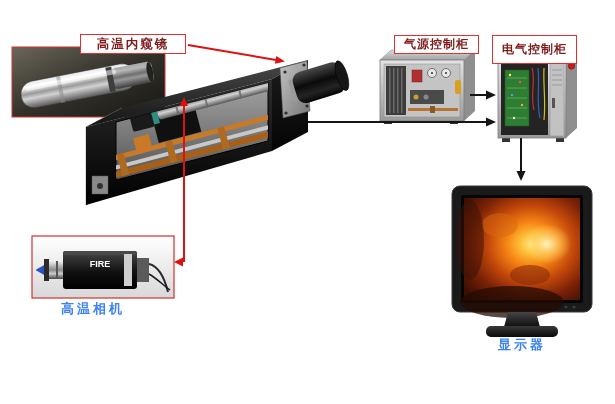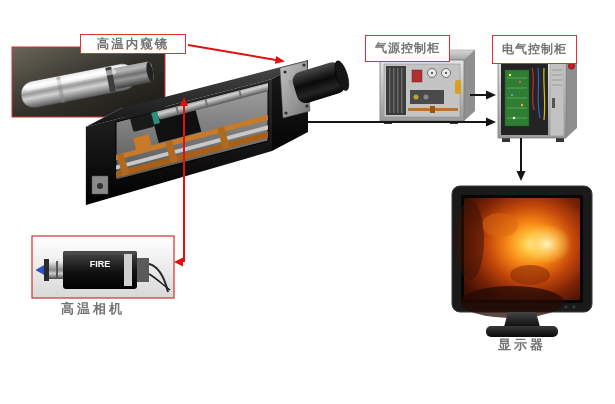--- a/index.html
+++ b/index.html
@@ -1,22 +1,22 @@
 <!DOCTYPE html>
 <html><head>
 <meta charset="utf-8">
 <style>
   html,body{margin:0;padding:0;background:#ffffff;}
   .canvas{position:relative;width:615px;height:404px;background:#ffffff;overflow:hidden;
           font-family:"Liberation Sans","DejaVu Sans",sans-serif;}
   .canvas svg{position:absolute;left:0;top:0;z-index:1;}
   .tag{position:absolute;display:flex;align-items:center;justify-content:center;
        background:#ffffff;border:1px solid #e03030;font-size:12.5px;font-weight:bold;
-       color:#737373;letter-spacing:2px;z-index:2;box-sizing:border-box;white-space:nowrap;}
-  .plain-label{position:absolute;font-size:13px;font-weight:bold;color:#737373;
+       color:#7f1d1d;letter-spacing:2px;z-index:2;box-sizing:border-box;white-space:nowrap;}
+  .plain-label{position:absolute;font-size:13px;font-weight:bold;color:#3b82f6;
        letter-spacing:3px;text-align:center;z-index:2;white-space:nowrap;}
   text{font-family:"Liberation Sans","DejaVu Sans",sans-serif;}
 </style>
 </head>
 <body>
 
 <div class="canvas">
 
 <svg width="615" height="404" viewBox="0 0 615 404">
   <defs>
@@ -270,17 +270,17 @@
     <line x1="308" y1="122" x2="487" y2="122" stroke="#151515" stroke-width="2"></line>
     <polygon points="496,122 486,117.5 486,126.5" fill="#151515"></polygon>
     <line x1="470" y1="95" x2="487" y2="95" stroke="#151515" stroke-width="2"></line>
     <polygon points="496,95 486,90.5 486,99.5" fill="#151515"></polygon>
     <line x1="521" y1="138" x2="521" y2="172" stroke="#151515" stroke-width="2"></line>
     <polygon points="521,181 516.5,171 525.5,171" fill="#151515"></polygon>
   </g>
 </svg>
 
   <div class="tag" style="left:80px;top:34px;width:106px;height:20px;">高温内窥镜</div>
-  <div class="tag" style="left:365px;top:35px;width:85px;height:27px;font-size:12px;letter-spacing:1px;">气源控制柜</div>
+  <div class="tag" style="left:394px;top:35px;width:85px;height:19px;font-size:12px;letter-spacing:1px;">气源控制柜</div>
   <div class="tag" style="left:492px;top:35px;width:85px;height:29px;font-size:12px;letter-spacing:1px;">电气控制柜</div>
   <div class="plain-label" style="left:48px;top:300px;width:90px;">高温相机</div>
   <div class="plain-label" style="left:478px;top:336px;width:88px;">显示器</div>
 </div>
 
 </body></html>

